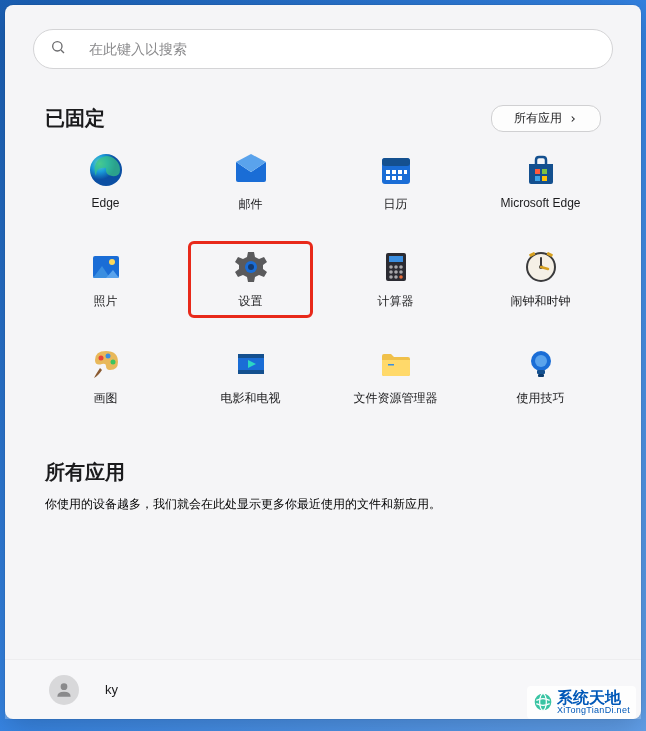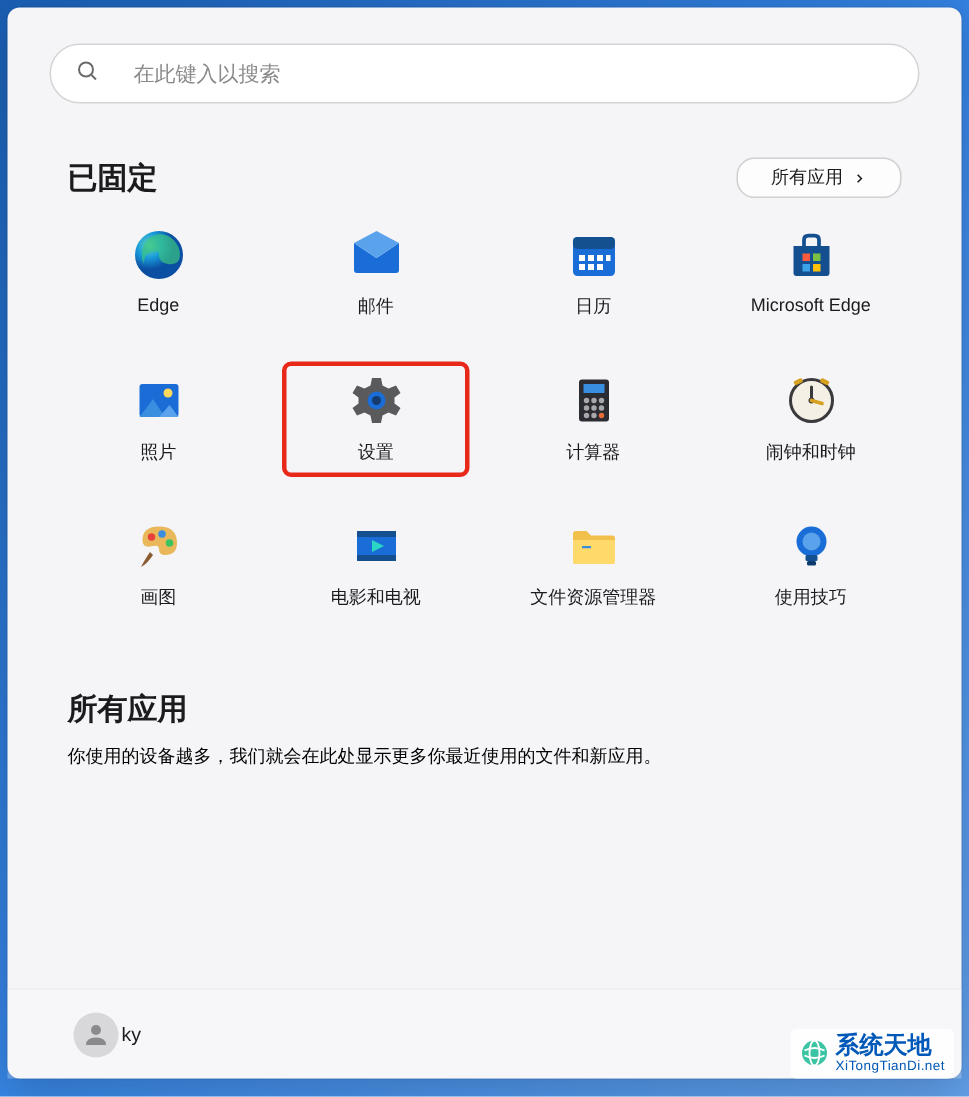--- a/index.html
+++ b/index.html
@@ -75,21 +75,21 @@
   }
   .app-label { font-size: 12px; color: #1b1b1d; text-align: center; white-space: nowrap; }
   .recommended { margin-top: 46px; }
   .rec-text { font-size: 12px; color: #000000; margin-top: 10px; }
   .footer {
     height: 60px;
     border-top: 1px solid rgba(0,0,0,0.04);
     background: rgba(255,255,255,0.25);
     display: flex; align-items: center;
     padding: 0 44px;
-    gap: 2px;
+    gap: 26px;
   }
   .avatar {
     width: 30px; height: 30px; border-radius: 50%;
     background: #d8d8da; display: flex;
     align-items: center; justify-content: center;
   }
   .username { font-size: 13px; color: #1b1b1d; }
   .watermark {
     position: absolute;
     right: 10px; bottom: 12px;

